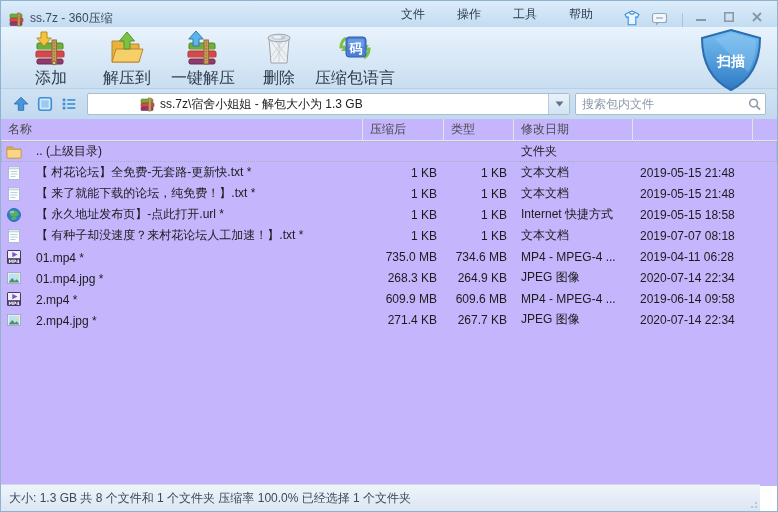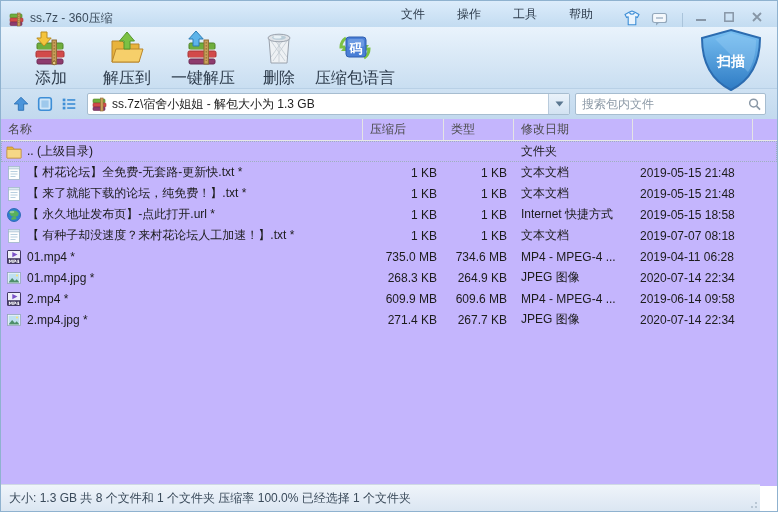--- a/index.html
+++ b/index.html
@@ -35,21 +35,21 @@
   .tool-btn .t-label{ font-size:16px; color:#2e3c4c; white-space:nowrap; }
   .scan-btn{ position:absolute; top:0px; right:8px; width:76px; height:66px; }
   
   .addressbar{
     height:30px; display:flex; align-items:center; padding:0 5px 0 8px;
     background:linear-gradient(#cfe2f3,#c2d9ee);
   }
   .nav-btn{ width:24px; height:22px; display:flex; align-items:center; justify-content:center; border-radius:2px; }
   .path-combo{
     margin-left:6px; width:483px; height:22px; background:#fff;
-    border:1px solid #a7bdd0; border-radius:2px; display:flex; align-items:center; overflow:hidden;
+    border:1px solid #a7bdd0; border-radius:2px; display:flex; align-items:center; overflow:hidden;padding-left:48px;
   }
   .path-combo .p-ico{ width:16px; height:16px; margin:0 4px 0 4px; flex:0 0 auto; }
   .path-text{ font-size:12px; color:#222; white-space:nowrap; flex:1 1 auto; }
   .combo-drop{
     width:21px; height:100%; flex:0 0 auto; border-left:1px solid #b9cbdc;
     background:linear-gradient(#eaf2fa,#d3e3f2); display:flex; align-items:center; justify-content:center;
   }
   .search-box{
     margin-left:5px; width:191px; height:22px; background:#fff;
     border:1px solid #a7bdd0; border-radius:2px; display:flex; align-items:center; padding:0 4px 0 6px;
@@ -65,21 +65,21 @@
     display:grid; grid-template-columns:362px 81px 70px 119px 120px 1fr;
     align-items:center; font-size:12px;
   }
   .lheader{ height:22px; color:#4a4a4a; border-bottom:1px solid #e8e8e8; }
   .lheader .hcell{ height:100%; display:flex; align-items:center; padding:0 7px;
     border-right:1px solid #e4e4e4; }
   .lheader .hcell.num{ justify-content:flex-start; }
   .frow{ height:21px; color:#1c1c1c; }
   .frow.focused{ outline:1px dotted #9eb0c0; outline-offset:-1px; }
   .cell{ padding:0 7px; white-space:nowrap; overflow:hidden; }
-  .cell.name{ display:flex; align-items:center; gap:5px; padding-left:5px; }
+  .cell.name{ display:flex; align-items:flex-end; gap:14px; padding-left:5px; }
   .cell.num{ text-align:right; }
   .ficon{ width:16px; height:16px; flex:0 0 auto; }
   
   .statusbar{
     position:absolute; left:0; right:17px; bottom:0; height:27px;
     border-top:1px solid #cfd9e4; background:linear-gradient(#eff4fa,#dbe6f2);
     display:flex; align-items:center; padding:0 8px; font-size:12px; color:#3a4a5a;
   }
   .grip{ position:absolute; right:2px; bottom:2px; width:10px; height:10px; opacity:.6; }
 </style>

